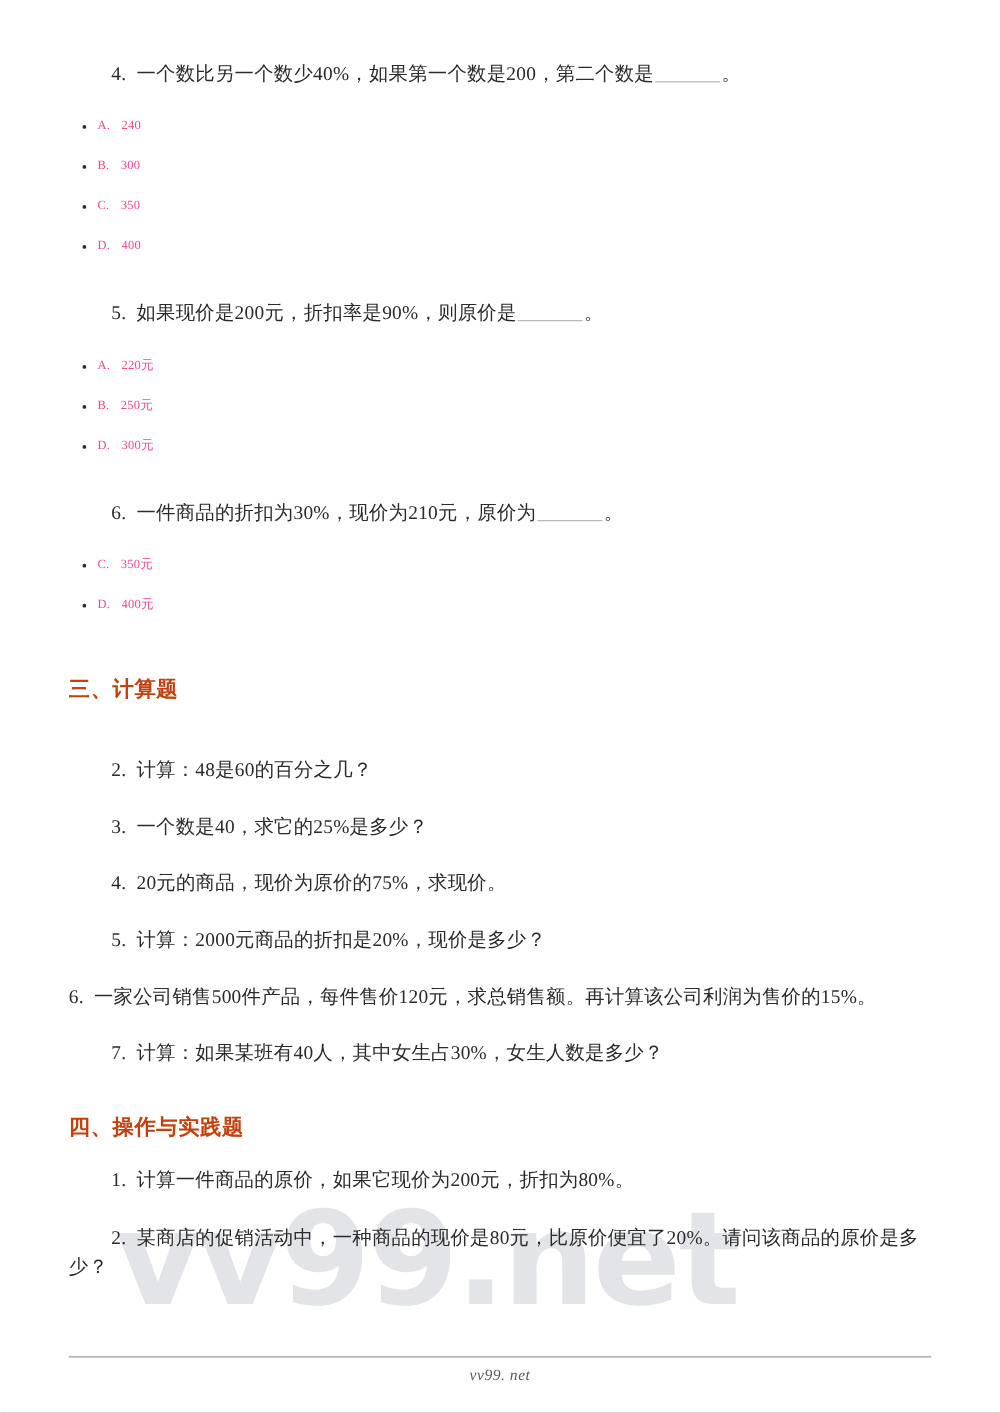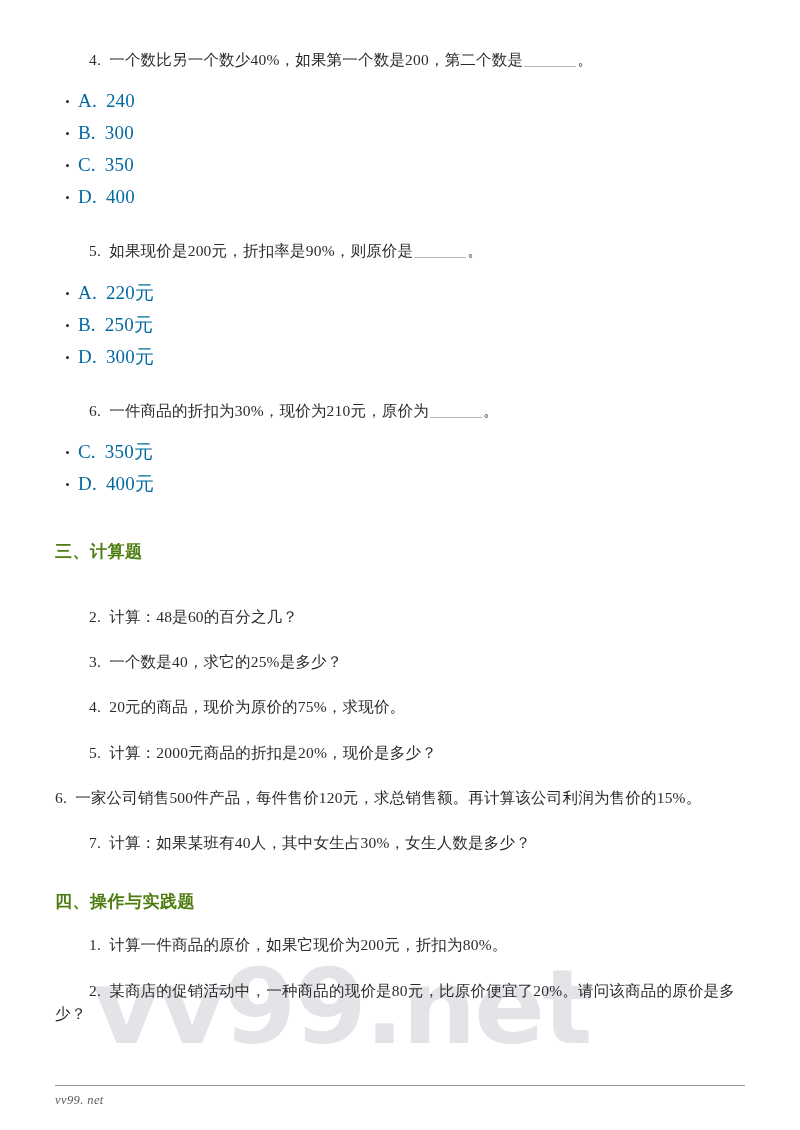--- a/index.html
+++ b/index.html
@@ -64,43 +64,43 @@
     vertical-align: -2px;
     margin: 0 1px;
   }
   ul.options {
     list-style: none;
     margin: 0;
     padding: 0;
   }
   ul.options li {
     position: relative;
-    font-size: 19px;
-    color: #0369a1;
+    font-size: 10px;
+    color: #ec4899;
     padding-left: 23px;
     height: 32px;
     line-height: 32px;
     letter-spacing: 0.2px;
   }
   ul.options li::before {
     content: "";
     position: absolute;
     left: 11px;
     top: 15px;
     width: 3.2px;
     height: 3.2px;
     background: #2b2b2b;
     border-radius: 50%;
   }
   .opt-letter { margin-right: 9px; }
   h2.section-title {
     font-family: "DejaVu Sans", "Liberation Sans", sans-serif;
     font-size: 17px;
     font-weight: bold;
-    color: #4d7c0f;
+    color: #c2410c;
     margin: 0;
     padding: 0;
     letter-spacing: 0.5px;
   }
   .sec3-item, .sec4-item {
     font-size: 15.5px;
     color: #2b2b2b;
     line-height: 1.5;
     text-indent: 34px;
     letter-spacing: 0.2px;
@@ -123,21 +123,21 @@
     right: 55px;
     bottom: 22px;
     z-index: 4;
   }
   .footer-rule {
     border-top: 1px solid #9a9a9a;
     width: 100%;
     margin-bottom: 7px;
   }
   .footer-text {
-    text-align: left;
+    text-align: center;
     font-family: "Liberation Serif", "DejaVu Serif", serif;
     font-style: italic;
     font-size: 12.5px;
     color: #5a5a5a;
     letter-spacing: 0.4px;
   }
 </style>
 </head>
 <body>
 

